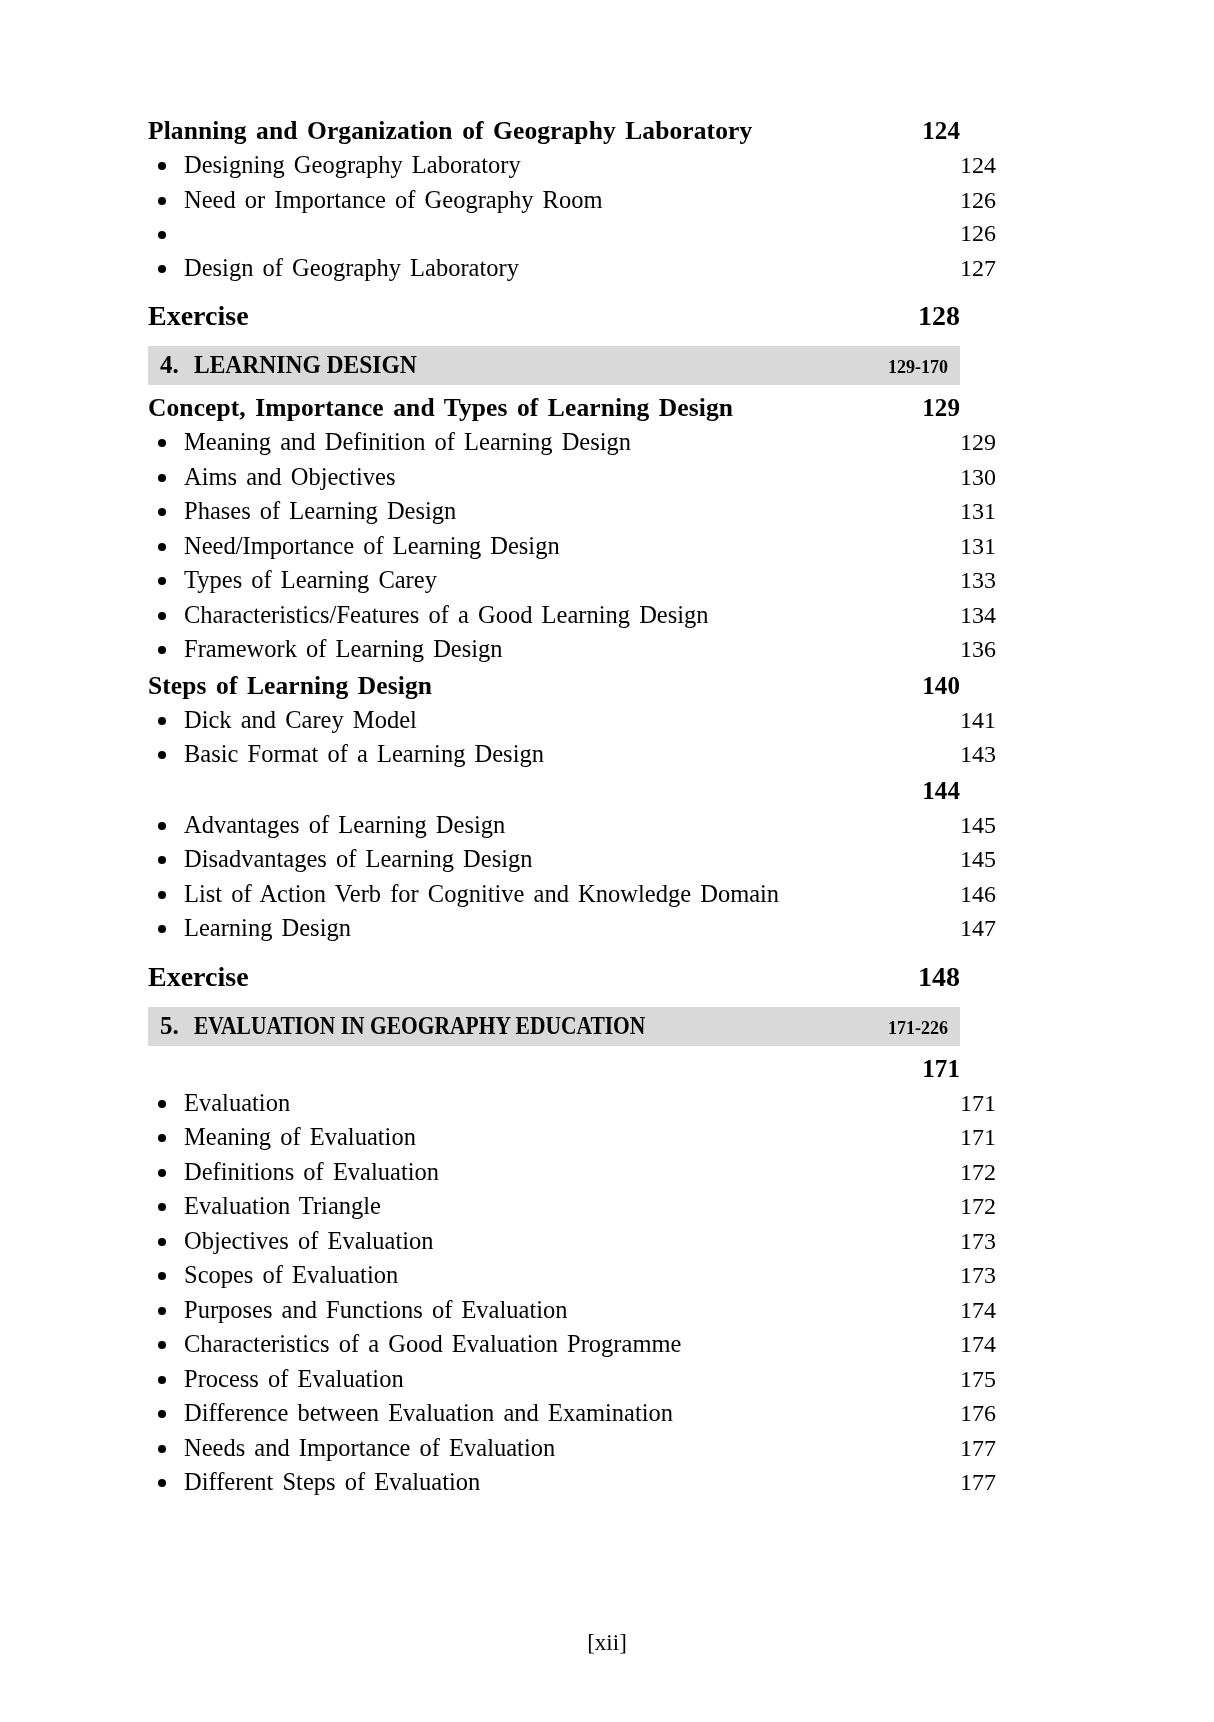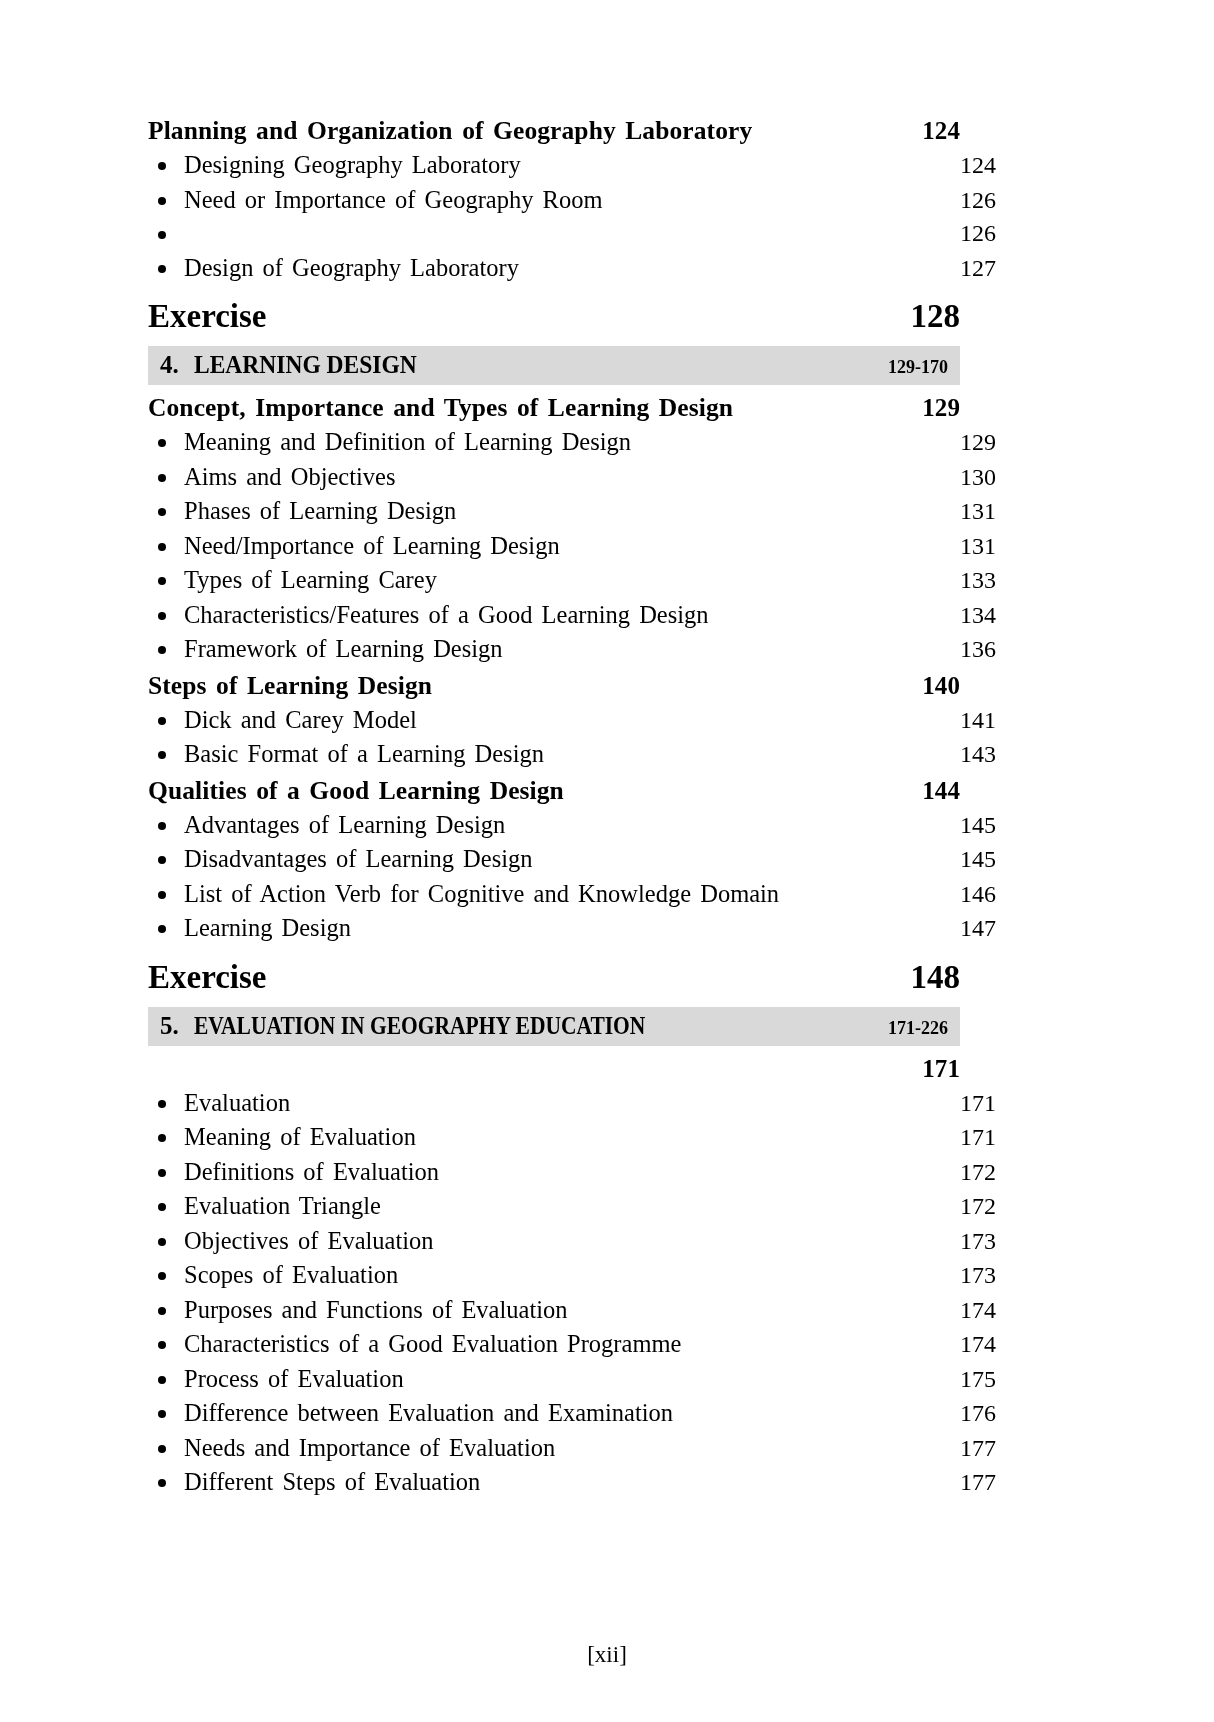--- a/index.html
+++ b/index.html
@@ -77,21 +77,21 @@
     left: 10px;
     top: 14px;
     width: 8px;
     height: 8px;
     background: #000;
     border-radius: 50%;
   }
 
   
   .exercise {
-    font-size: 33px;
+    font-size: 28px;
     font-weight: bold;
     line-height: 36px;
     margin-top: 4px;
   }
   .exercise .pg { font-weight: bold; margin-top: 9px; }
 
   
   .chapter {
     background: #d9d9d9;
     margin-top: 12px;
@@ -126,21 +126,20 @@
 
   .chapter.condensed .title { transform: scaleX(0.86); }
 
   .folio {
     position: absolute;
     left: 0;
     top: 1630px;
     width: 1214px;
     text-align: center;
     font-size: 23px;
-    margin-top: 12px;
   }
 </style>
 </head>
 <body>
 
 <div class="page">
   <div class="toc" id="toc-root">
       <div class="row sec">
         <span class="label">Planning and Organization of Geography Laboratory</span>
         <span class="spacer"></span>
@@ -238,21 +237,20 @@
         <span class="spacer"></span>
         <span class="pg">141</span>
       </div>
       <div class="row ent">
         <span class="bullet"></span>
         <span class="label">Basic Format of a Learning Design</span>
         <span class="spacer"></span>
         <span class="pg">143</span>
       </div>
       <div class="row sec">
-        <span class="label">Qualities of a Good Learning Design</span>
         <span class="spacer"></span>
         <span class="pg">144</span>
       </div>
       <div class="row ent">
         <span class="bullet"></span>
         <span class="label">Advantages of Learning Design</span>
         <span class="spacer"></span>
         <span class="pg">145</span>
       </div>
       <div class="row ent">

